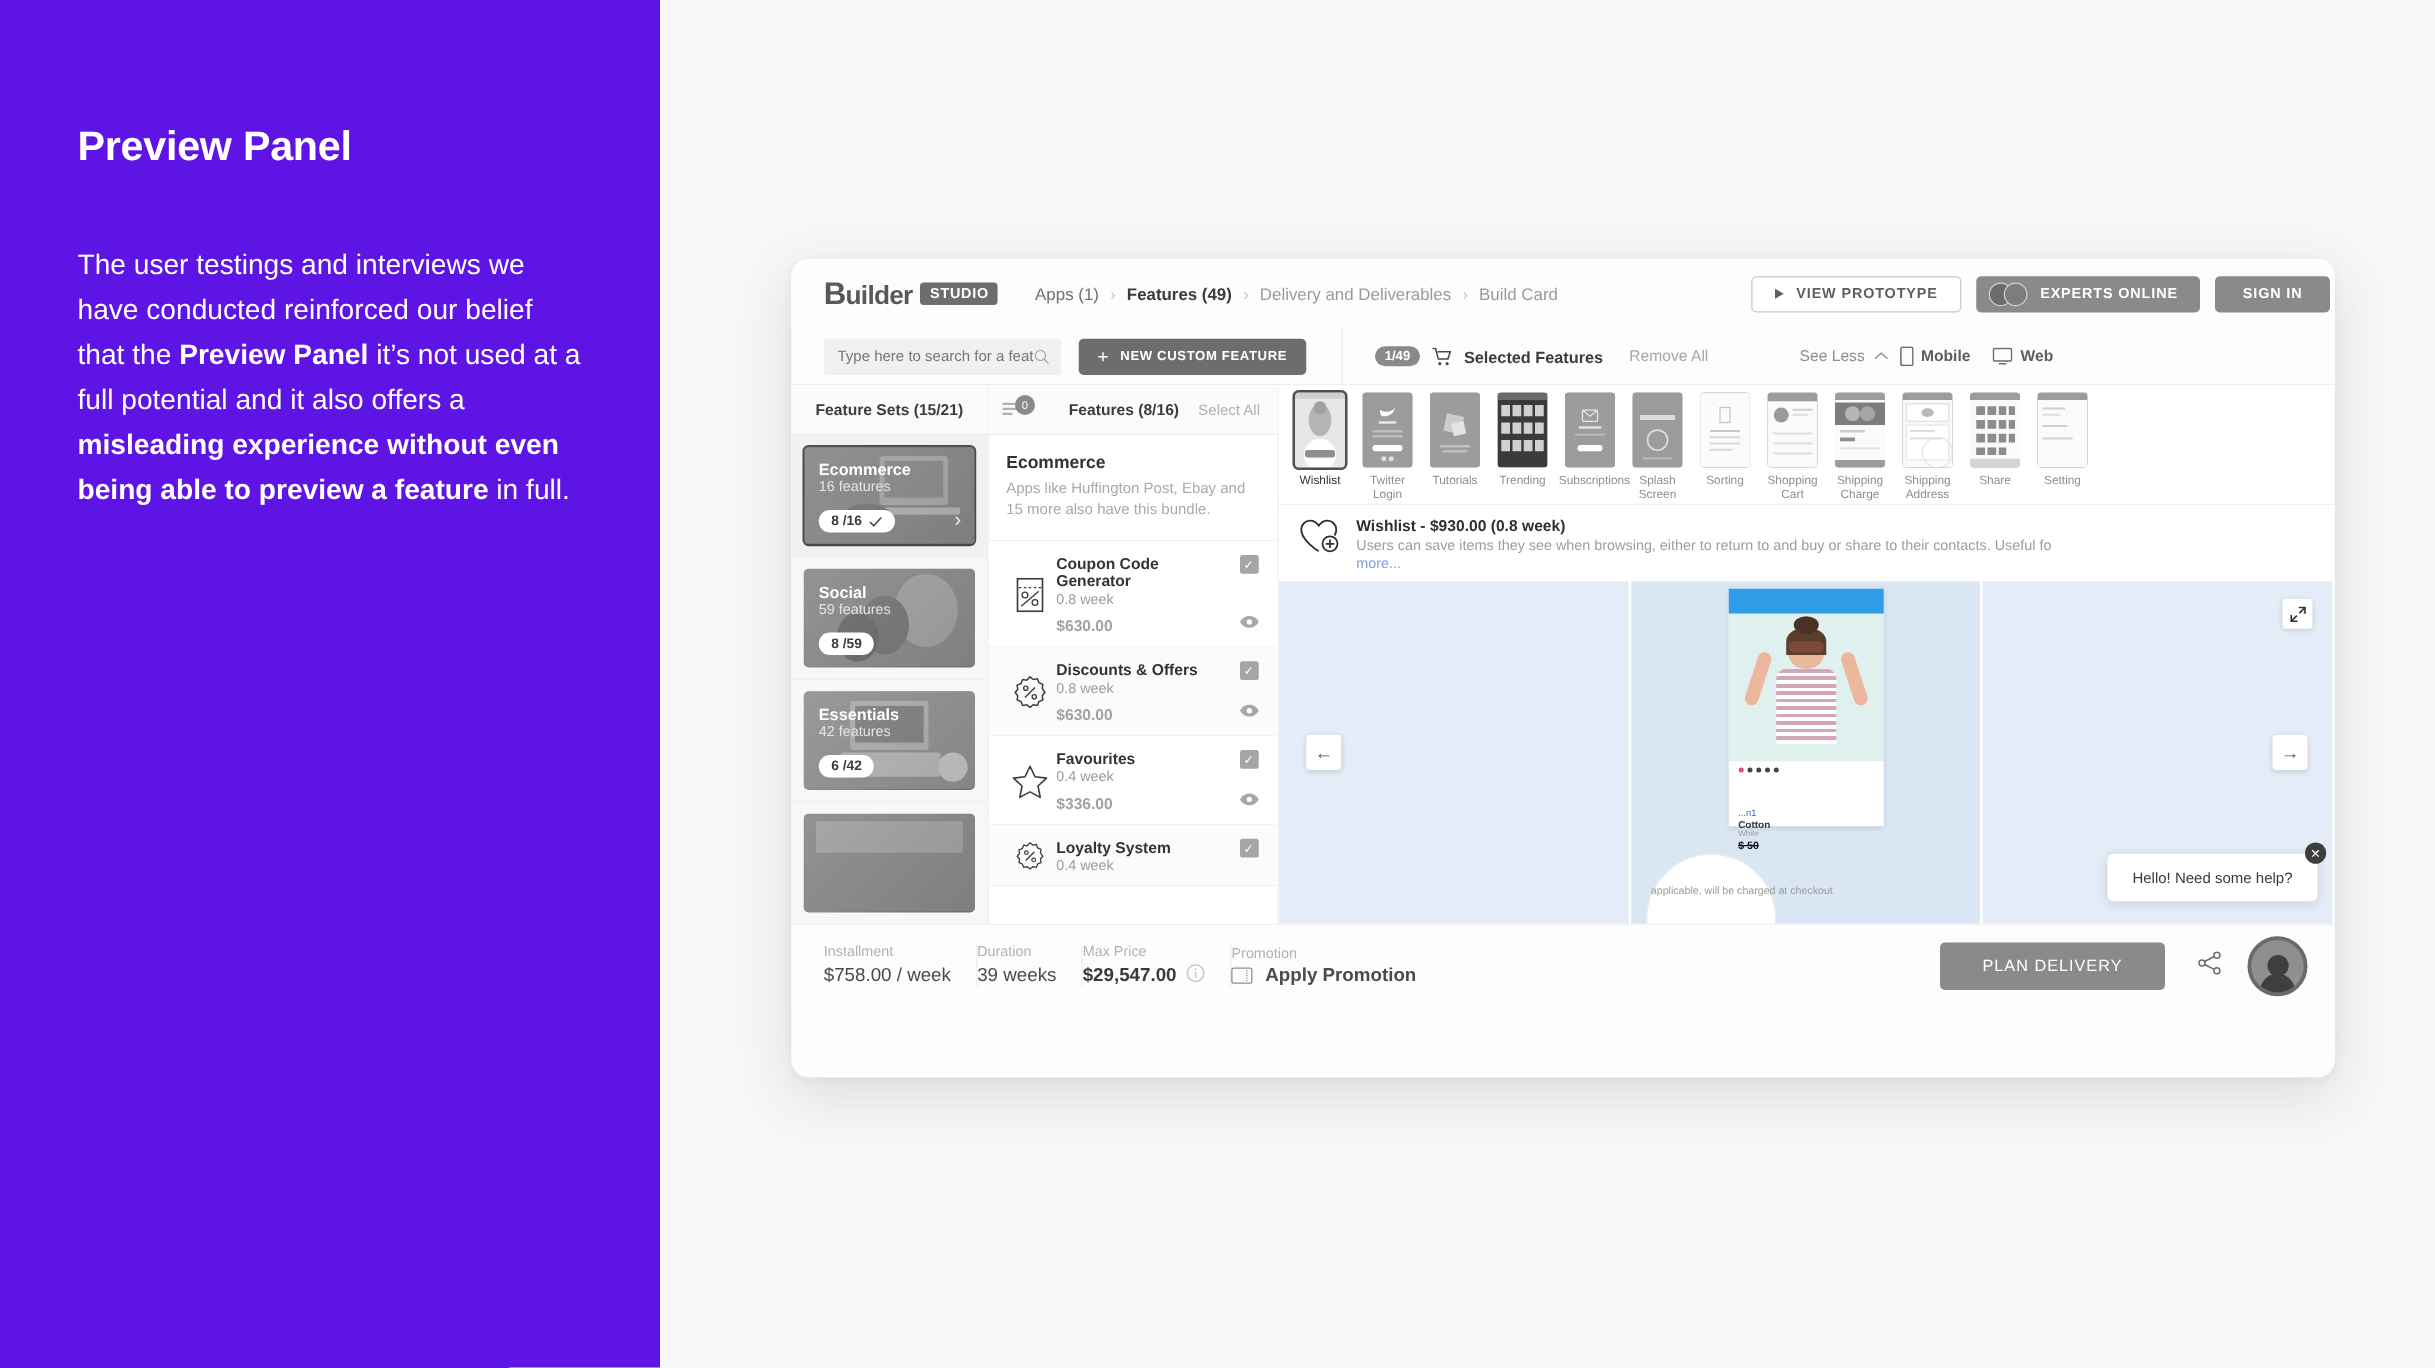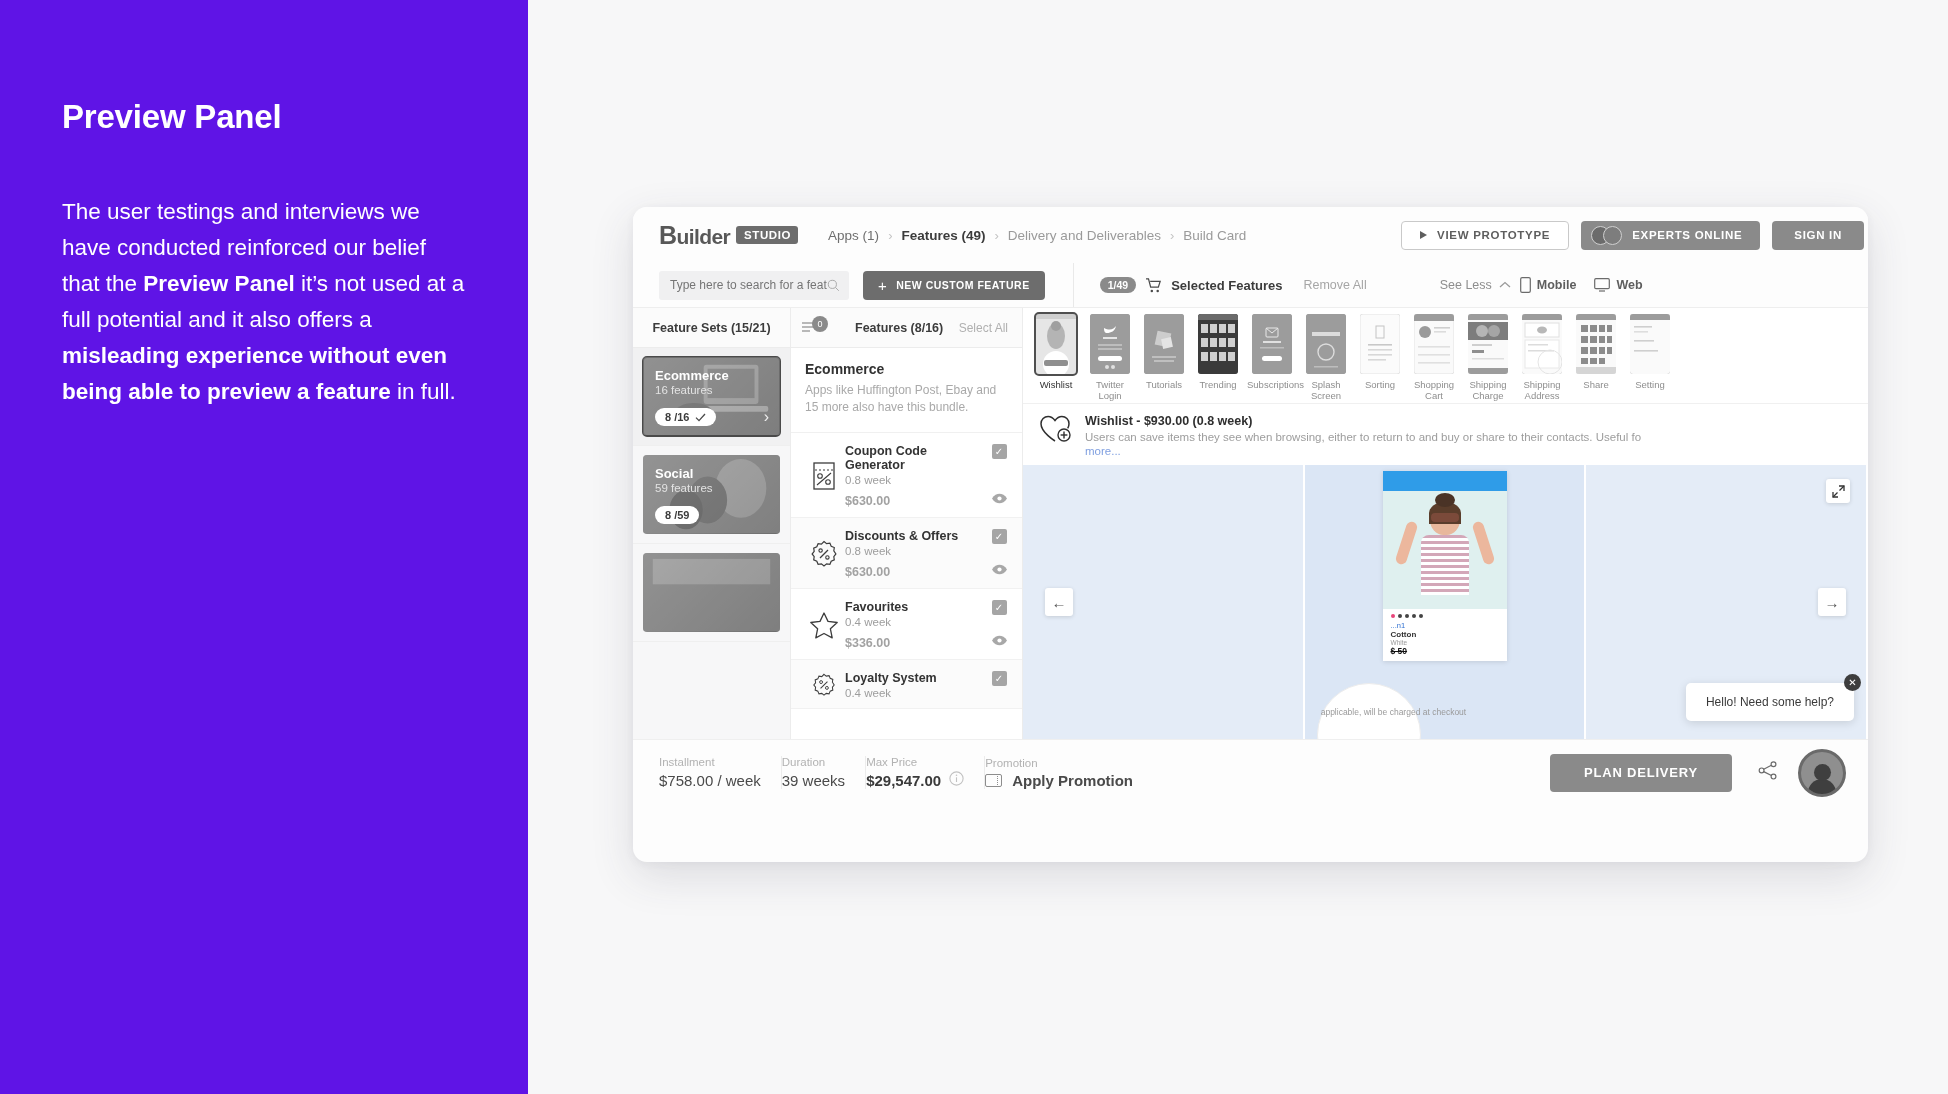--- a/index.html
+++ b/index.html
@@ -269,21 +269,21 @@
   .model-head { position:absolute; left:50%; top:10px; transform:translateX(-50%); width:30px; height:34px; border-radius:50% 50% 45% 45%; background:#e8b89c; }
   .model-bun { position:absolute; left:50%; top:2px; transform:translateX(-50%); width:20px; height:14px; border-radius:50%; background:#4a3326; }
   .model-hair { position:absolute; left:50%; top:11px; transform:translateX(-50%); width:32px; height:22px; border-radius:50% 50% 0 0; background:#5a3d2b; }
   .model-glass { position:absolute; left:50%; top:22px; transform:translateX(-50%); width:28px; height:9px; background:#7b4a3a; border-radius:4px; }
   .model-body { position:absolute; left:50%; top:44px; transform:translateX(-50%); width:48px; height:60px; background:repeating-linear-gradient(0deg,#fff 0 3px,#d3a7b8 3px 6px); border-radius:8px 8px 0 0; }
   .model-armL { position:absolute; left:18px; top:30px; width:11px; height:44px; background:#ecb79d; border-radius:6px; transform: rotate(18deg);}
   .model-armR { position:absolute; right:18px; top:30px; width:11px; height:44px; background:#ecb79d; border-radius:6px; transform: rotate(-18deg);}
   .phone-dots { display:flex; gap:3px; padding:5px 8px 2px 8px; }
   .phone-dots i { width:4px; height:4px; border-radius:50%; background:#444; display:block;}
   .phone-dots i:first-child { background:#e8457a; }
-  .phone-txt { padding: 1px 8px; }
+  .phone-txt { padding: 1px 8px; margin-top: 25px; }
   .phone-txt .l1 { font-size: 7.5px; color:#2f6fd0; }
   .phone-txt .l2 { font-size: 8px; color:#333; font-weight:bold;}
   .phone-txt .l3 { font-size: 6.5px; color:#999; }
   .phone-txt .l4 { font-size: 8.5px; color:#111; font-weight:bold; text-decoration: line-through;}
   .ring {
     position:absolute; left: 12px; bottom: -48px; width: 104px; height: 104px;
     border-radius: 50%; background: #fff; border: 1px solid #ececec;
   }
   .ship-note {
     position: absolute; left: 16px; bottom: 22px; font-size: 8.5px; color: #9a9a9a; white-space: nowrap;
@@ -328,21 +328,21 @@
   .fv.bold { font-weight: bold; color: #3a3a3a; }
   .fv-row { display: flex; align-items: center; gap: 8px; }
   .promo-cell { border-right: 0; }
   .promo-row { display: flex; align-items: center; gap: 10px; margin-top: 3px; }
   .promo-txt { font-size: 15px; font-weight: bold; color: #4a4a4a; }
   .ticket { width: 17px; height: 13px; border: 1.4px solid #8d8d8d; border-radius: 2px; position: relative; }
   .ticket:after { content:''; position:absolute; right:3px; top:1px; bottom:1px; border-left:1.4px dotted #8d8d8d; }
   .btn-plan {
     margin-left: auto; background: #8a8a8a; color: #fff;
     height: 38px; padding: 0 34px; border-radius: 4px;
-    font-size: 13px; font-weight: bold; letter-spacing: 0.8px;
+    font-size: 13px; font-weight: normal; letter-spacing: 0.8px;
     display: flex; align-items: center;
   }
   .share-ico { margin-left: 26px; }
   .avatar {
     margin-left: 20px; width: 48px; height: 48px; border-radius: 50%;
     background: #8f8f8f; border: 3px solid #6a6a6a;
     display:flex; align-items:flex-end; justify-content:center; overflow:hidden;
   }
   .av-head { width: 17px; height: 17px; border-radius: 50%; background: #3f3f3f; margin-bottom: 1px; }
   .av-body { position:absolute; width: 28px; height: 16px; border-radius: 14px 14px 0 0; background:#3f3f3f; margin-bottom:-1px;}
@@ -471,20 +471,36 @@
               <ellipse cx="44" cy="56" rx="17" ry="20" fill="#5b5b5b"></ellipse>
             </svg>
             <div class="sc-name">Social</div>
             <div class="sc-sub">59 features</div>
             <div class="sc-pill">
               <span>8 /59</span>
             </div>
           </div>
         </div>
 
+        <div class="set-card-wrap">
+          <div class="set-card">
+            <svg class="tex" viewBox="0 0 140 80" preserveAspectRatio="none">
+              <rect width="140" height="80" fill="#9a9a9a"></rect>
+              <rect x="38" y="8" width="64" height="40" rx="2" fill="#c9c9c9"></rect>
+              <rect x="42" y="12" width="56" height="30" fill="#7e7e7e"></rect>
+              <rect x="30" y="50" width="82" height="20" rx="3" fill="#d6d6d6"></rect>
+              <circle cx="122" cy="62" r="12" fill="#ededed"></circle>
+            </svg>
+            <div class="sc-name">Essentials</div>
+            <div class="sc-sub">42 features</div>
+            <div class="sc-pill">
+              <span>6 /42</span>
+            </div>
+          </div>
+        </div>
 
         <div class="set-card-wrap">
           <div class="set-card">
             <svg class="tex" viewBox="0 0 140 80" preserveAspectRatio="none">
                 <rect width="140" height="80" fill="#8c8c8c"></rect>
                 <rect x="10" y="6" width="120" height="26" fill="#b3b3b3"></rect>
               </svg>
           </div>
         </div>
       </div>

